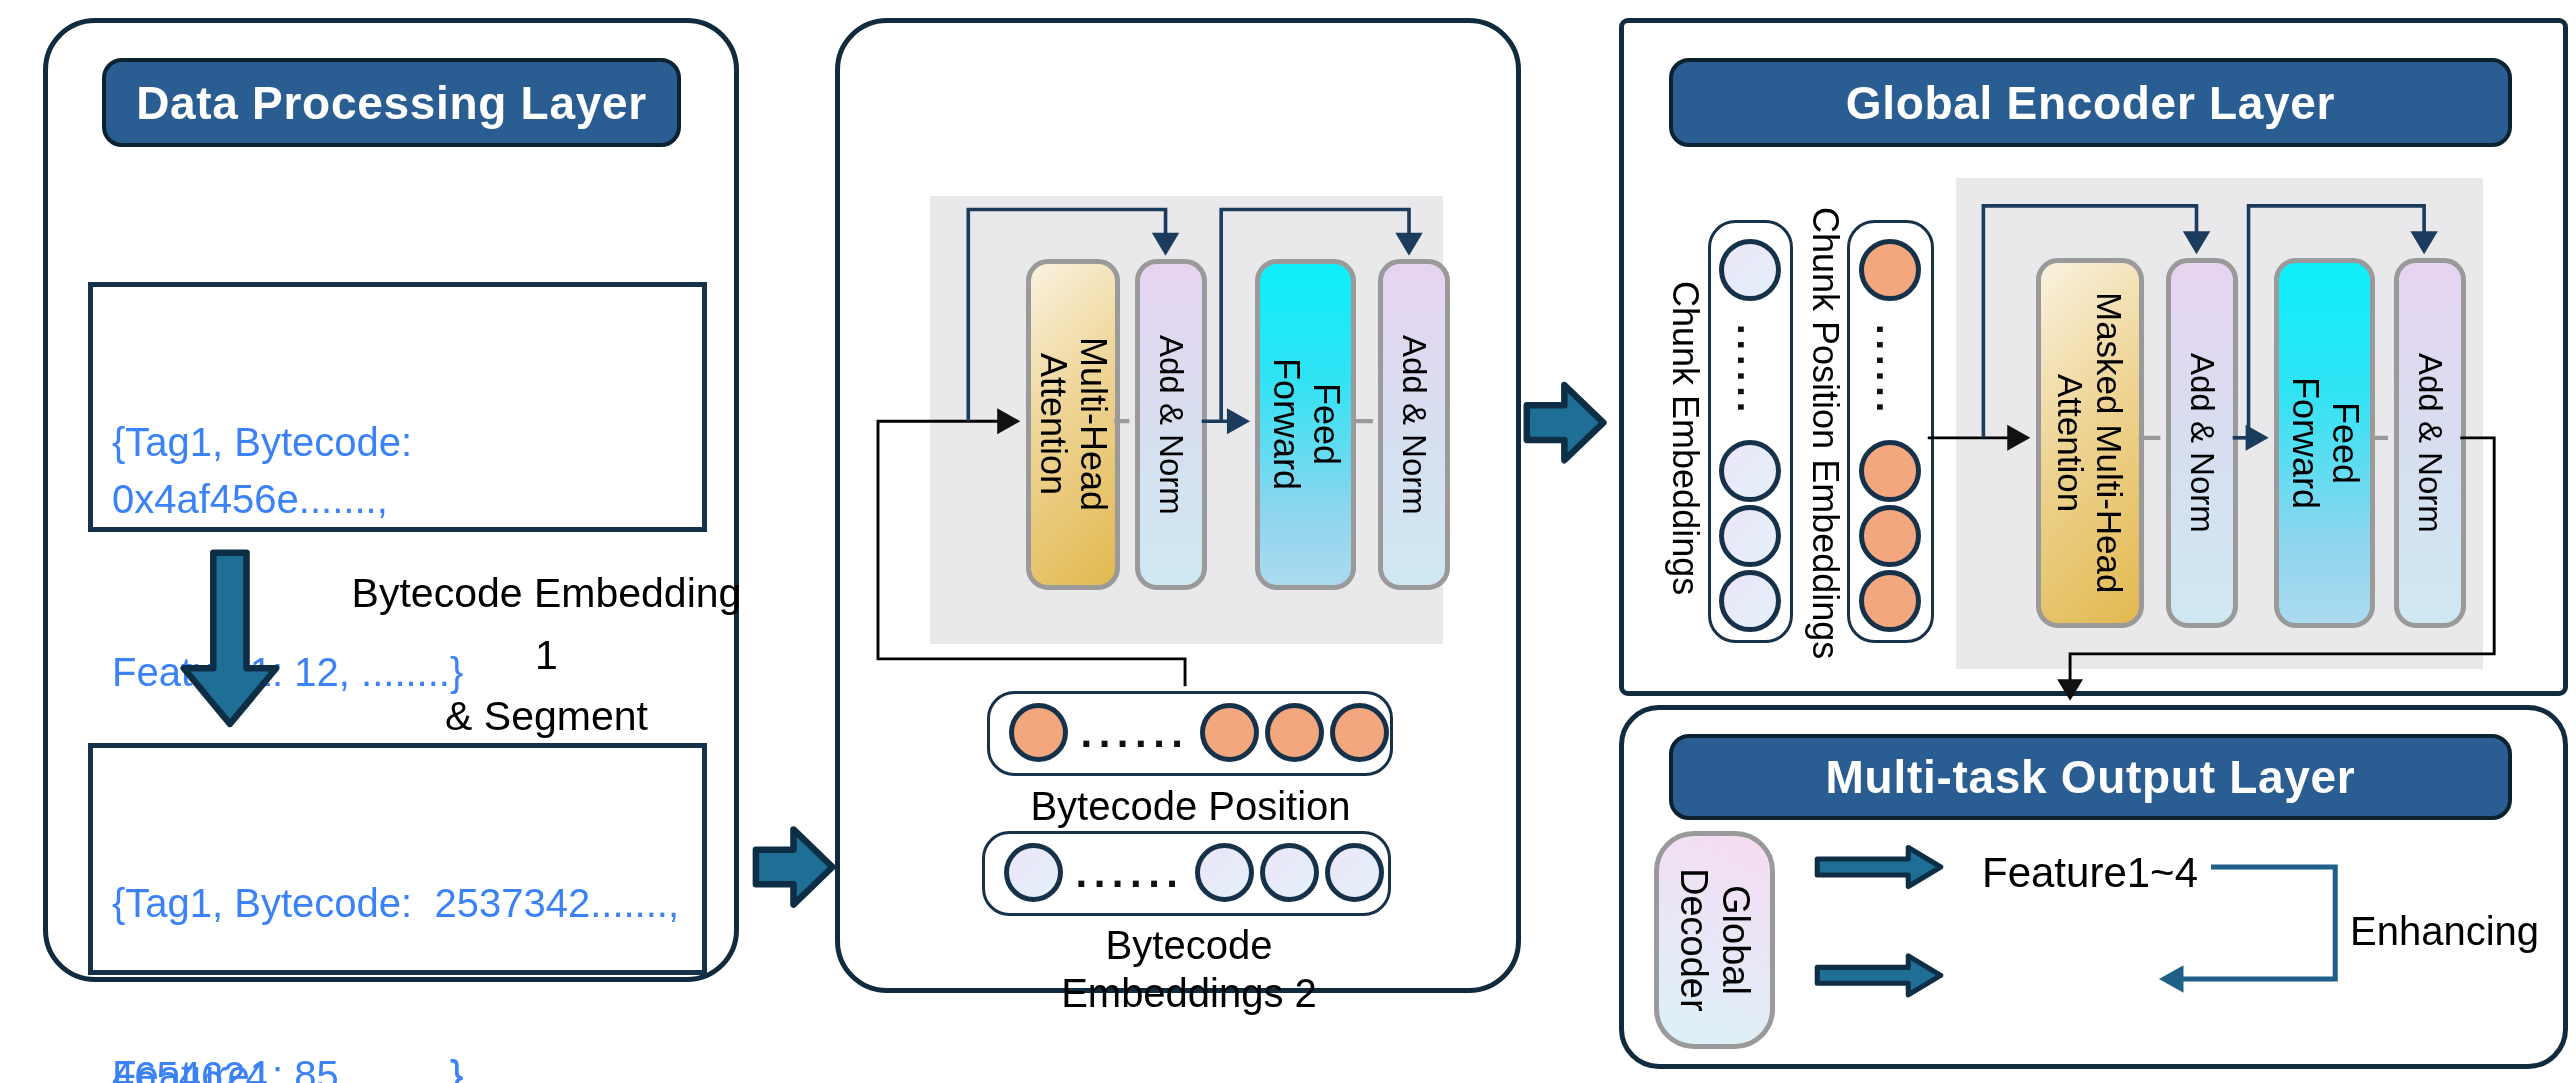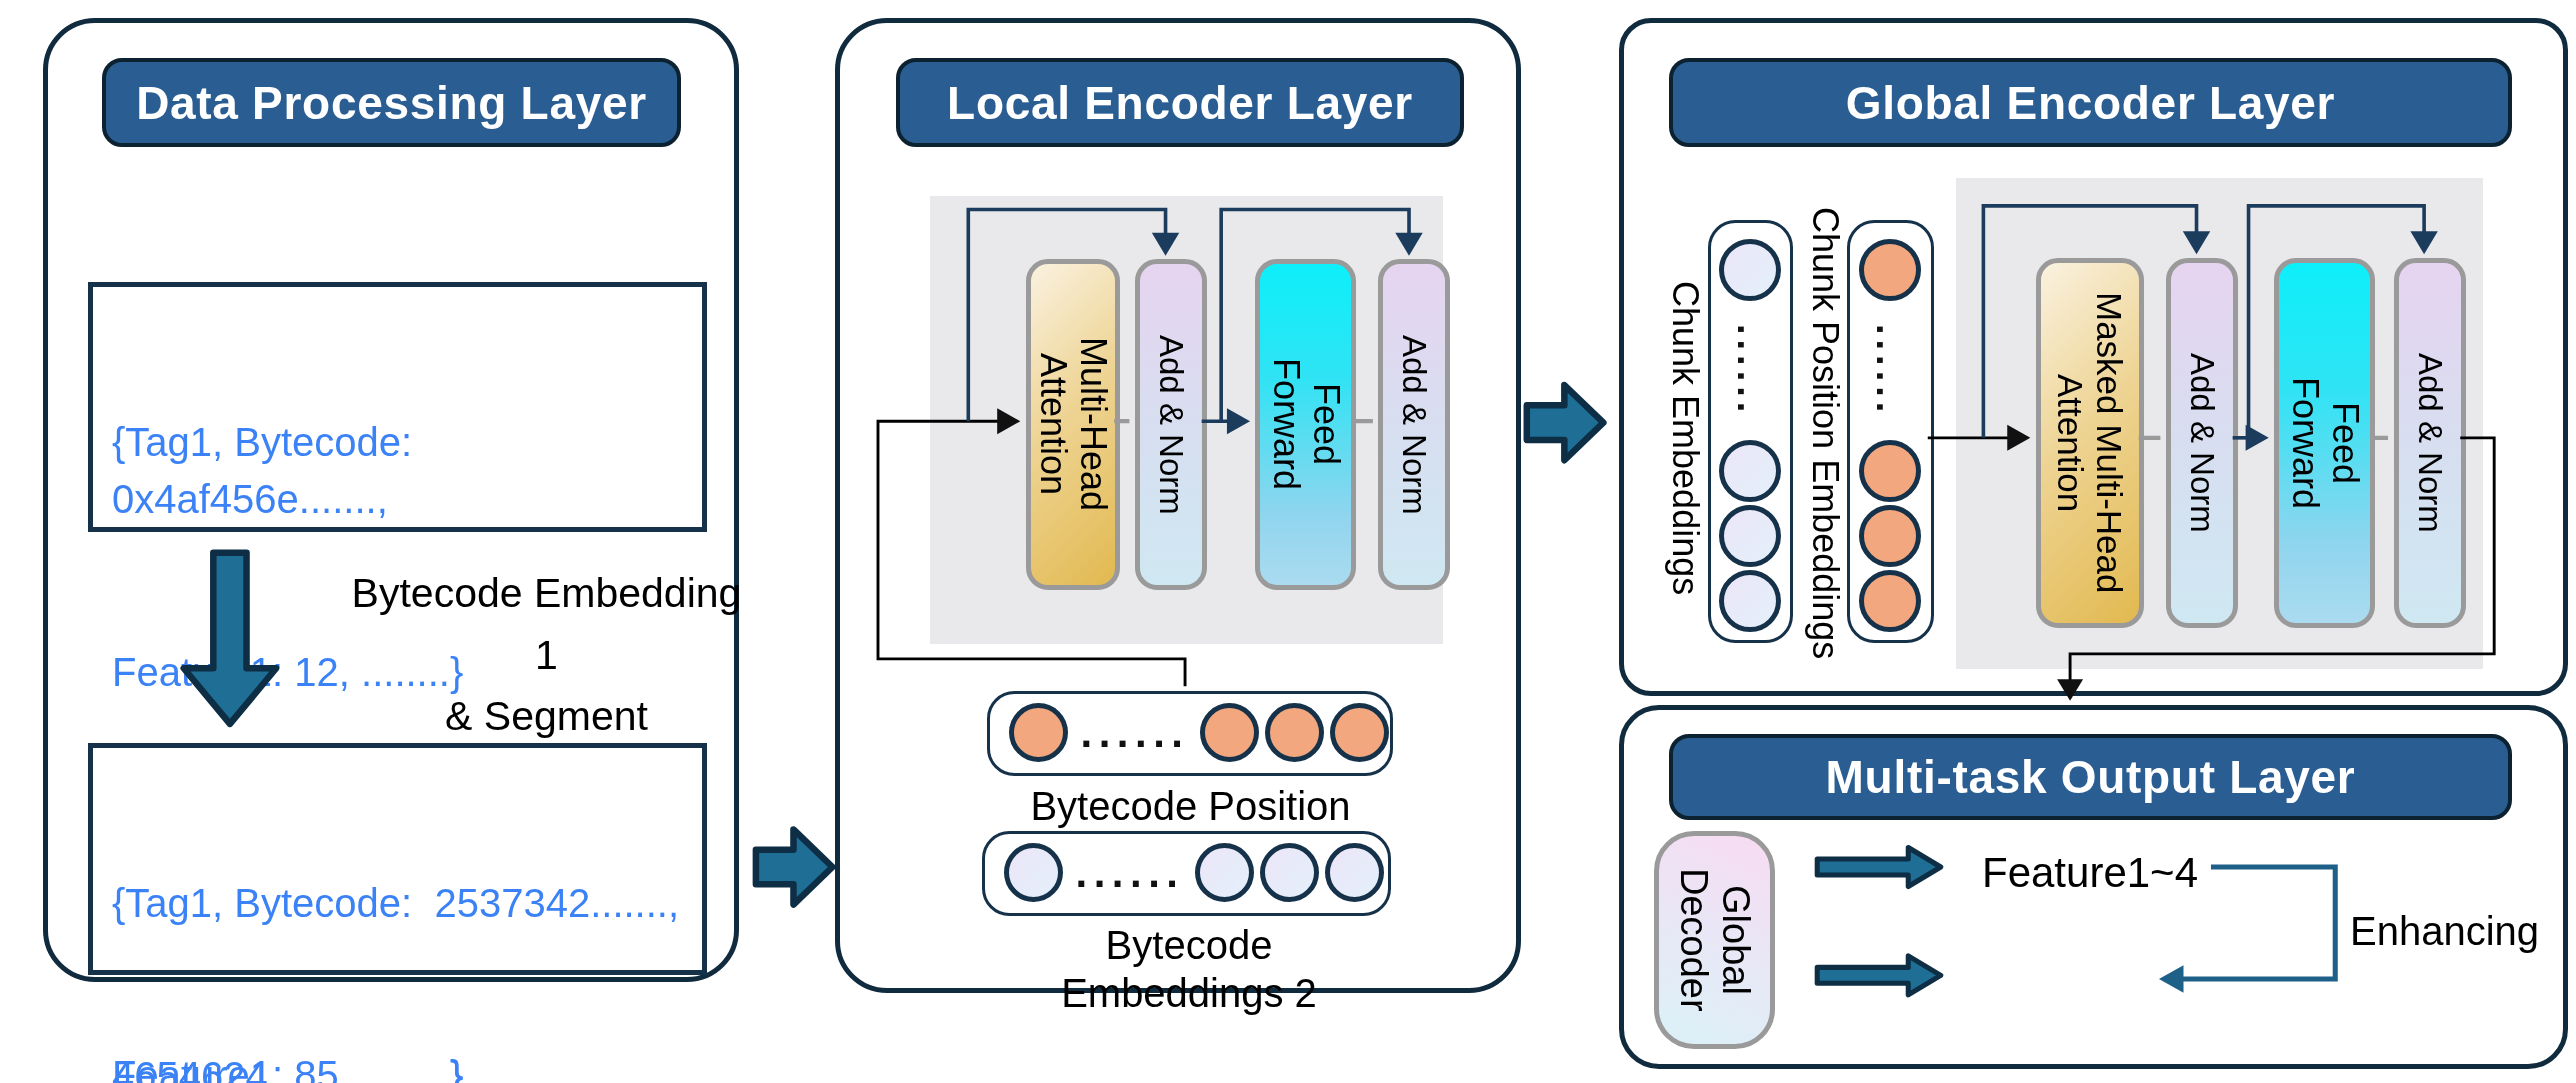--- a/index.html
+++ b/index.html
@@ -52,23 +52,20 @@
 &amp; Segment</div>
     <div class="databox" style="left:40px;top:720px;width:571px;height:199px;">
       <div>{Tag1, Bytecode:  2537342.......,</div>
       <div>4654624……, ……}</div>
       
       
     </div>
   </div>
 
   <div class="panel" style="left:835px;top:18px;width:676px;height:965px;">
-    <div class="hdr" style="left:56px;top:35px;width:560px;height:81px;">
-      <span>Local Encoder Layer</span>
-    </div>
     <div class="graybg" style="left:90px;top:173px;width:513px;height:448px;"></div>
 
     <div class="block tan" style="left:186px;top:236px;width:94px;height:331px;">
       <div class="vtext">Multi-Head
 Attention</div>
     </div>
     <div class="block pur" style="left:295px;top:236px;width:72px;height:331px;">
       <div class="vtext" style="font-size:33px;">Add &amp; Norm</div>
     </div>
     <div class="block cyanb" style="left:415px;top:236px;width:101px;height:331px;">
@@ -91,21 +88,21 @@
     <div class="obox" style="left:142px;top:808px;width:409px;height:85px;">
       <div class="circ lt" style="left:19px;top:9.4px;width:59px;height:59px;"></div>
       <div class="dots-h" style="left:87px;top:0;width:116px;height:78px;">......</div>
       <div class="circ lt" style="left:210px;top:9.4px;width:59px;height:59px;"></div>
       <div class="circ lt" style="left:275px;top:9.4px;width:59px;height:59px;"></div>
       <div class="circ lt" style="left:340px;top:9.4px;width:59px;height:59px;"></div>
     </div>
     <div class="lbl" style="left:152px;top:898px;width:394px;">Bytecode Embeddings 2</div>
   </div>
 
-  <div class="panel" style="left:1619px;top:18px;width:939px;height:668px;border-radius:32px;">
+  <div class="panel" style="left:1619px;top:18px;width:939px;height:668px;border-radius:9px;">
     <div class="hdr" style="left:45px;top:35px;width:835px;height:81px;">
       <span>Global Encoder Layer</span>
     </div>
     <div class="graybg" style="left:332px;top:155px;width:527px;height:491px;"></div>
 
     <div class="vtext" style="position:absolute;left:35px;top:213px;width:46px;height:405px;font-size:36px;">Chunk Embeddings</div>
     <div class="obox" style="left:84px;top:197px;width:85px;height:423px;">
       <div class="circ lt" style="left:8px;top:16px;width:62px;height:62px;"></div>
       <div class="dots-v" style="left:0;top:94px;width:78px;height:108px;">......</div>
       <div class="circ lt" style="left:8px;top:217px;width:62px;height:62px;"></div>

